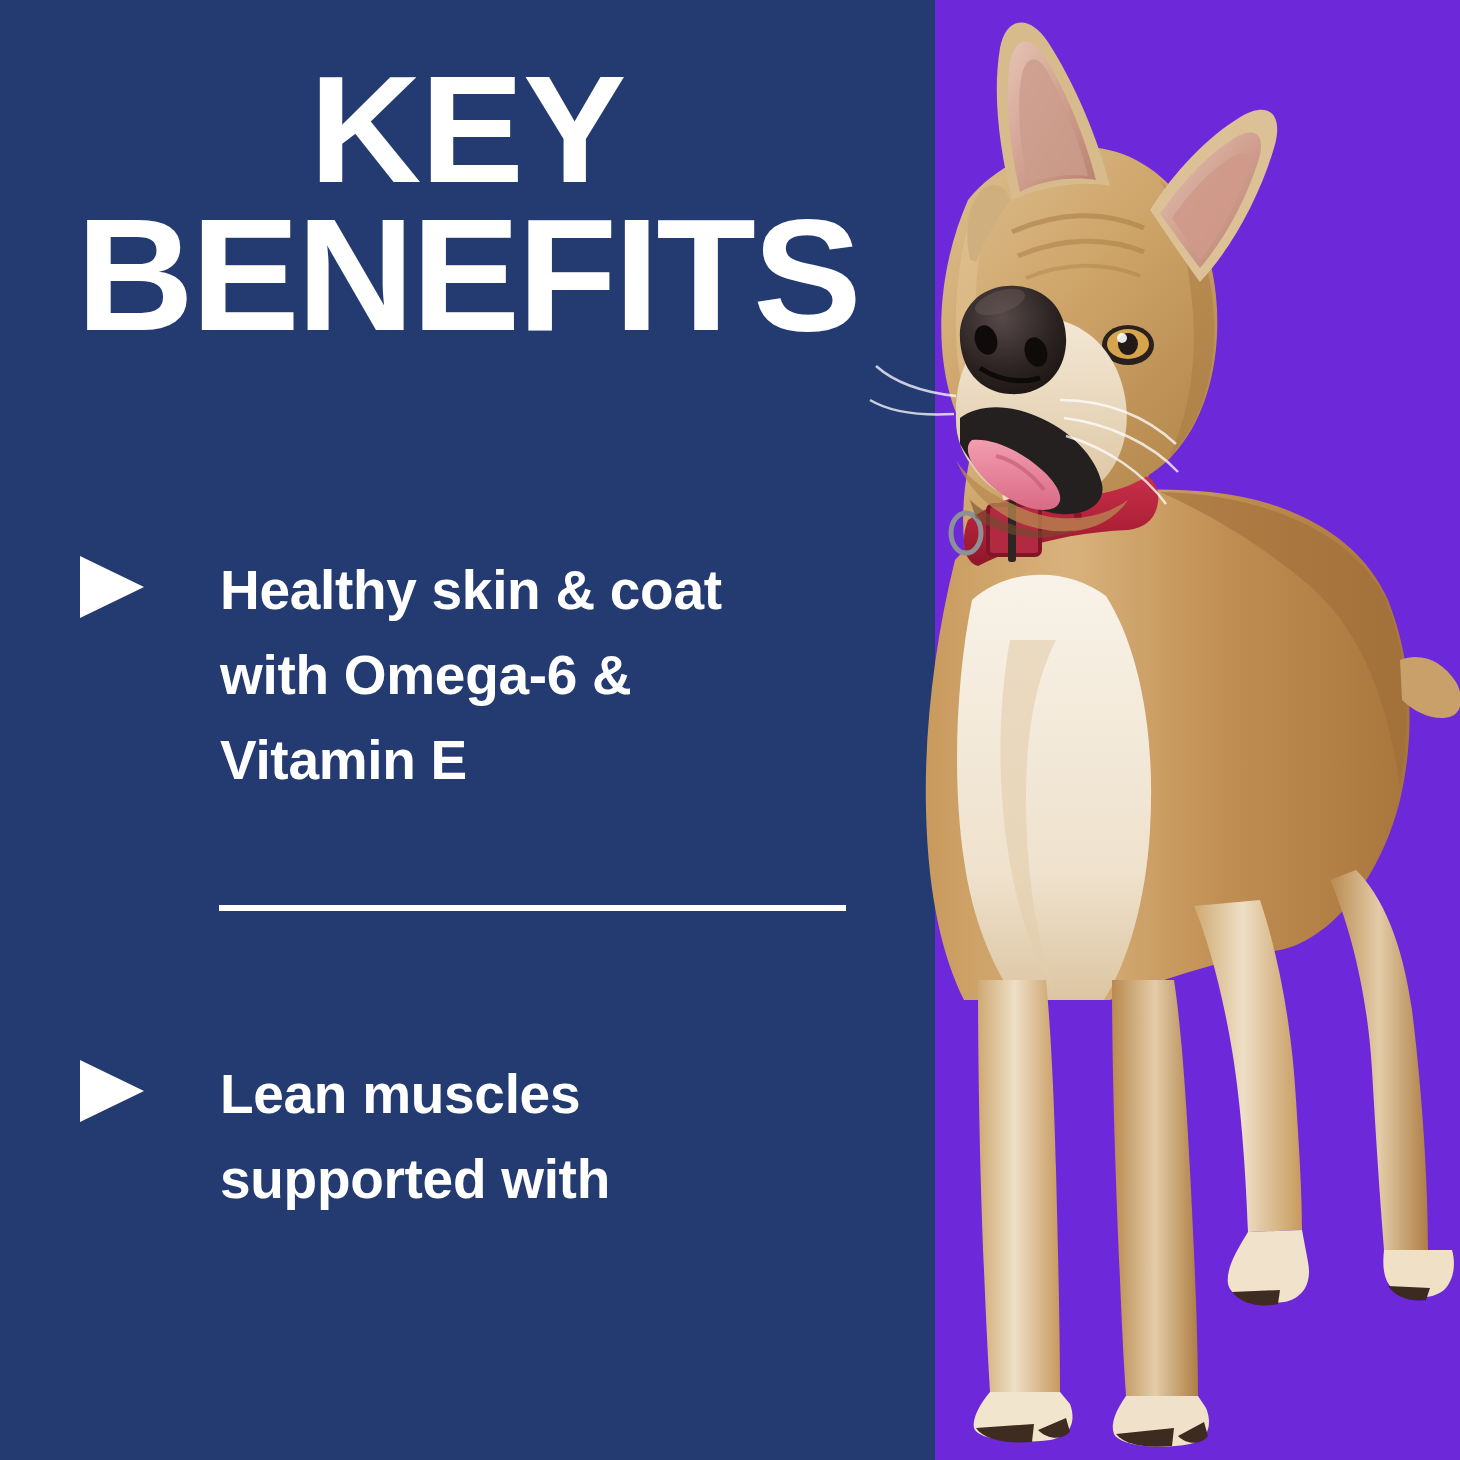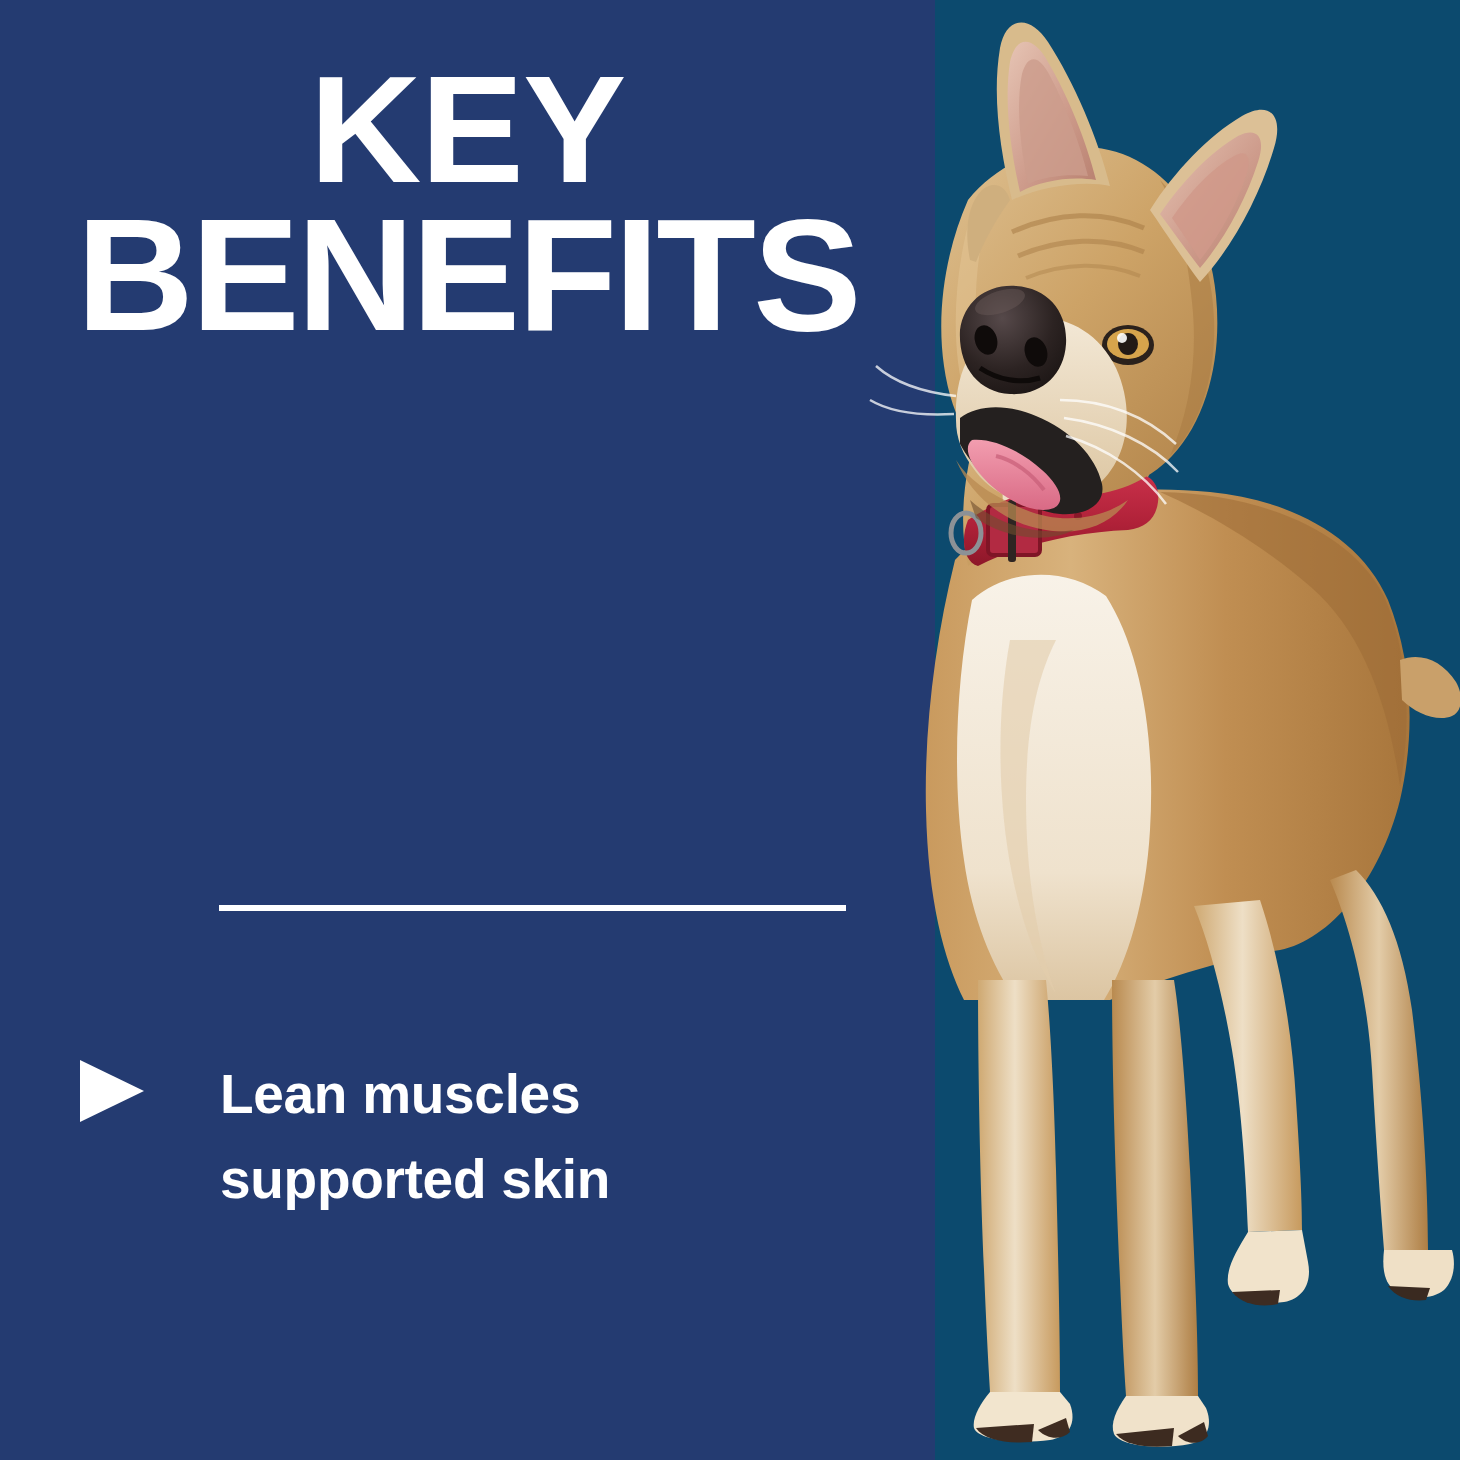--- a/index.html
+++ b/index.html
@@ -5,21 +5,21 @@
   html, body {
     margin: 0;
     padding: 0;
     background: #ffffff;
   }
   #stage {
     position: relative;
     width: 1460px;
     height: 1460px;
     overflow: hidden;
-    background: #0c4a6e;
+    background: #6d28d9;
     font-family: "Liberation Sans", sans-serif;
   }
 
   
   #blue-panel {
     position: absolute;
     left: 0;
     top: 0;
     width: 935px;
     height: 1460px;
@@ -103,32 +103,44 @@
 
 <div id="stage">
 
   <div id="blue-panel"></div>
 
   <div id="heading">
     <span class="hl hl-1">KEY</span>
     <span class="hl hl-2">BENEFITS</span>
   </div>
 
+  <div class="benefit" id="benefit-0">
+    <span class="bullet-tri">
+      <svg viewBox="0 0 64 62" width="64" height="62" aria-hidden="true">
+        <polygon points="0,0 64,31 0,62" fill="#ffffff"></polygon>
+      </svg>
+    </span>
+    <span class="benefit-text">
+      <span class="ln">Healthy skin &amp; coat</span>
+      <span class="ln">with Omega-6 &amp;</span>
+      <span class="ln">Vitamin E</span>
+    </span>
+  </div>
 
   <div id="divider"></div>
 
   <div class="benefit" id="benefit-1">
     <span class="bullet-tri">
       <svg viewBox="0 0 64 62" width="64" height="62" aria-hidden="true">
         <polygon points="0,0 64,31 0,62" fill="#ffffff"></polygon>
       </svg>
     </span>
     <span class="benefit-text">
       <span class="ln">Lean muscles</span>
-      <span class="ln">supported skin</span>
+      <span class="ln">supported with</span>
     </span>
   </div>
 
   <div id="dog-photo">
     <svg viewBox="0 0 600 1460" xmlns="http://www.w3.org/2000/svg" aria-hidden="true">
       <defs>
         <linearGradient id="furBody" x1="0" y1="0" x2="1" y2="0">
           <stop offset="0%" stop-color="#C99A5E"></stop>
           <stop offset="30%" stop-color="#D8B27C"></stop>
           <stop offset="62%" stop-color="#C08E52"></stop>

